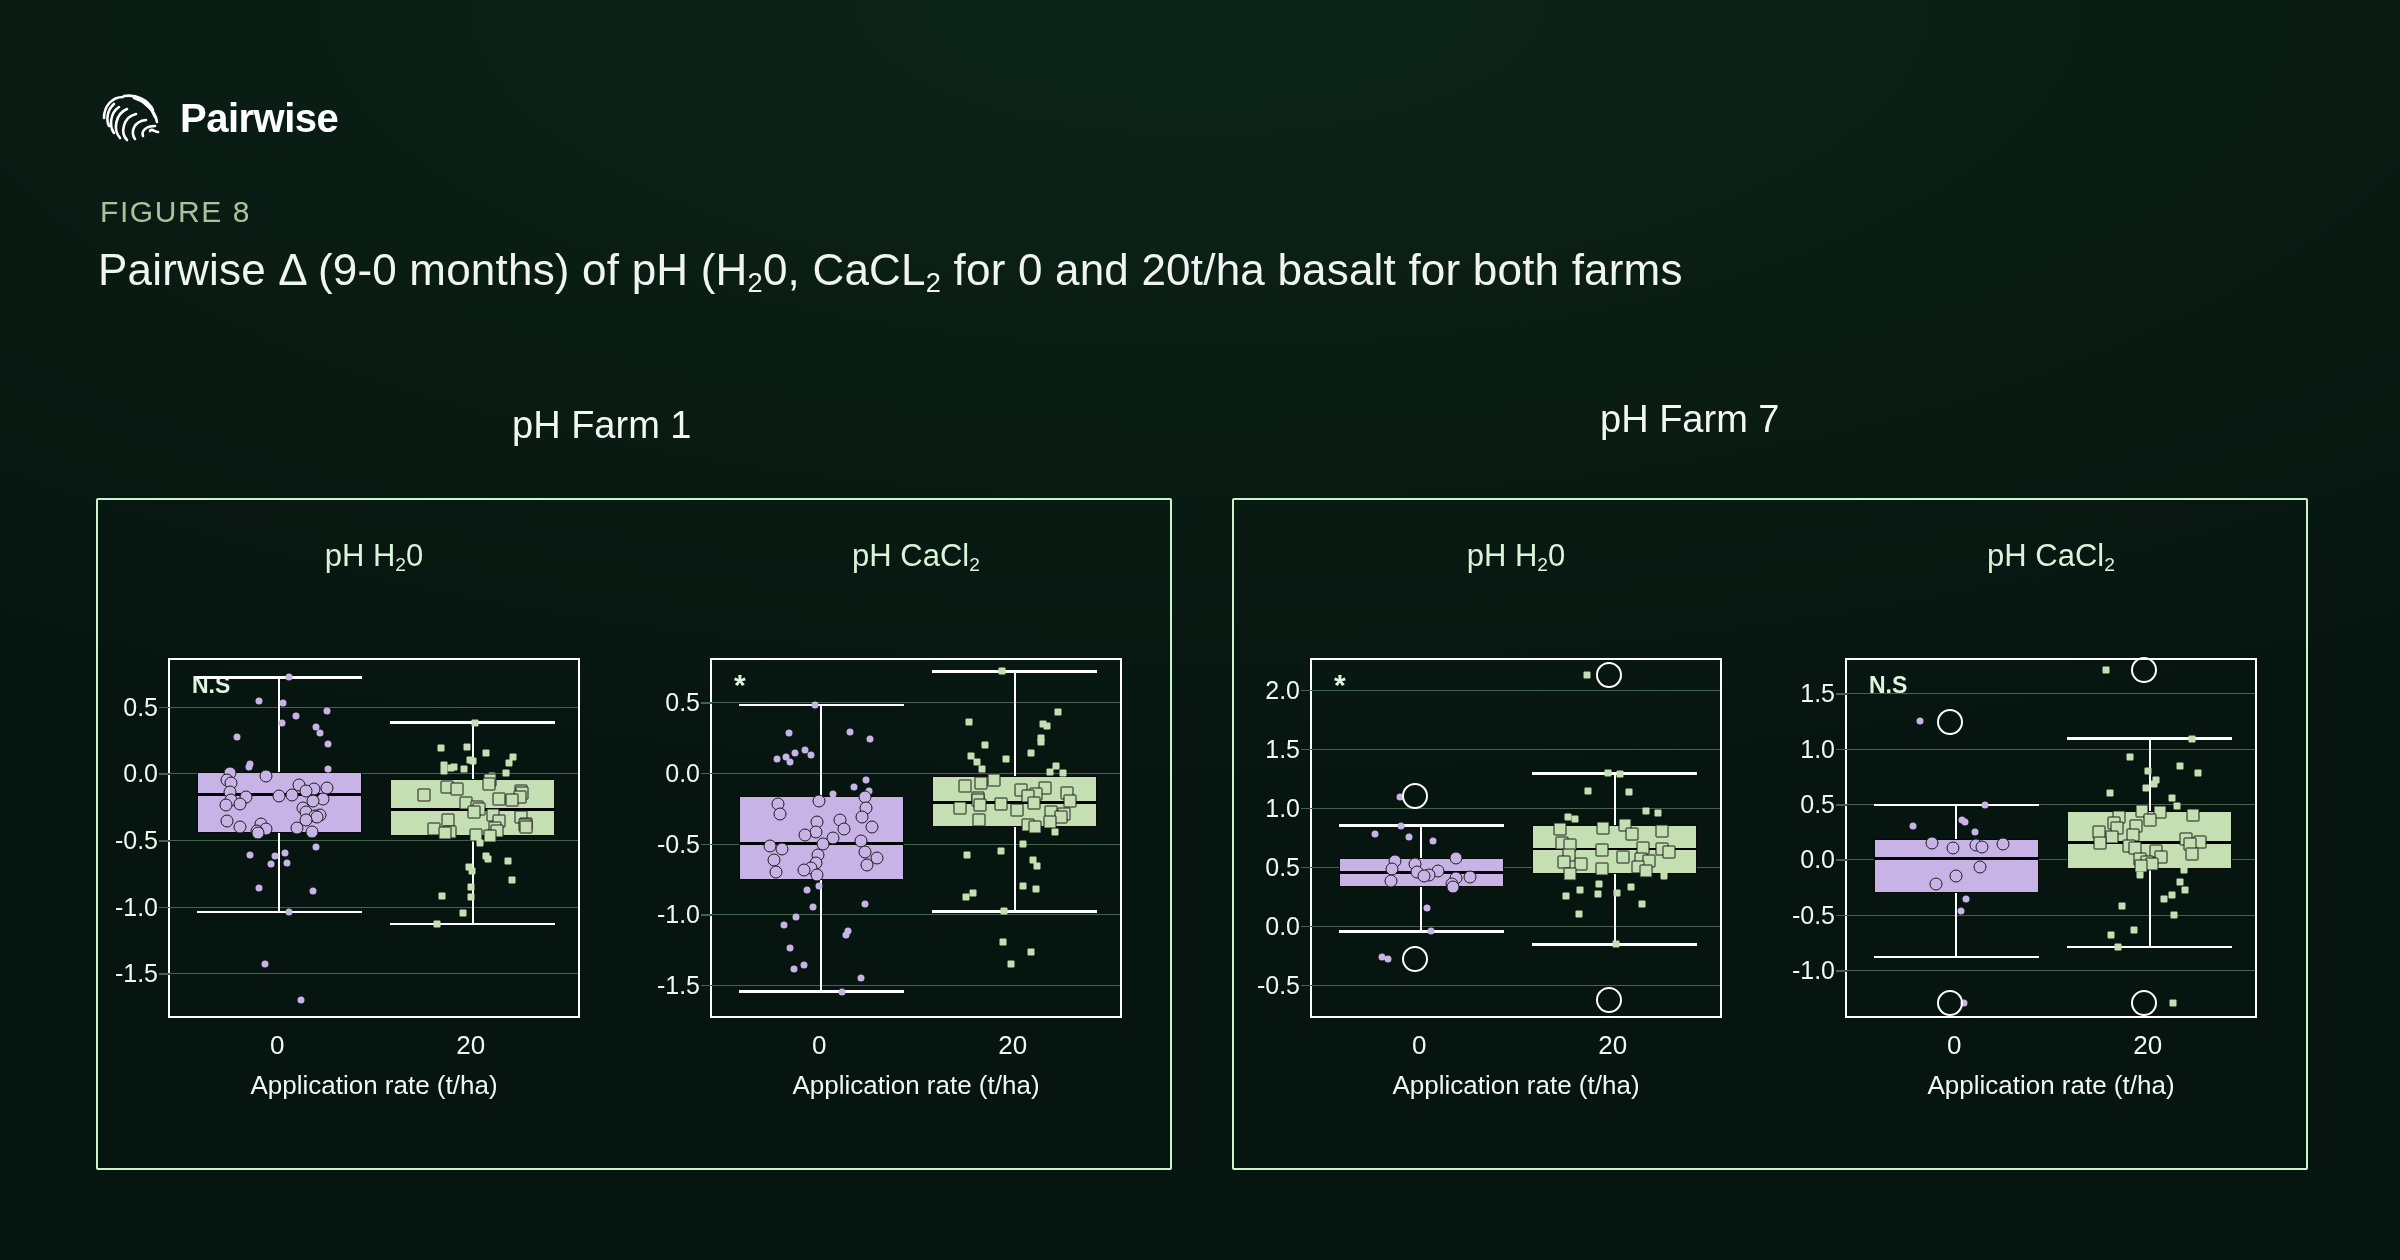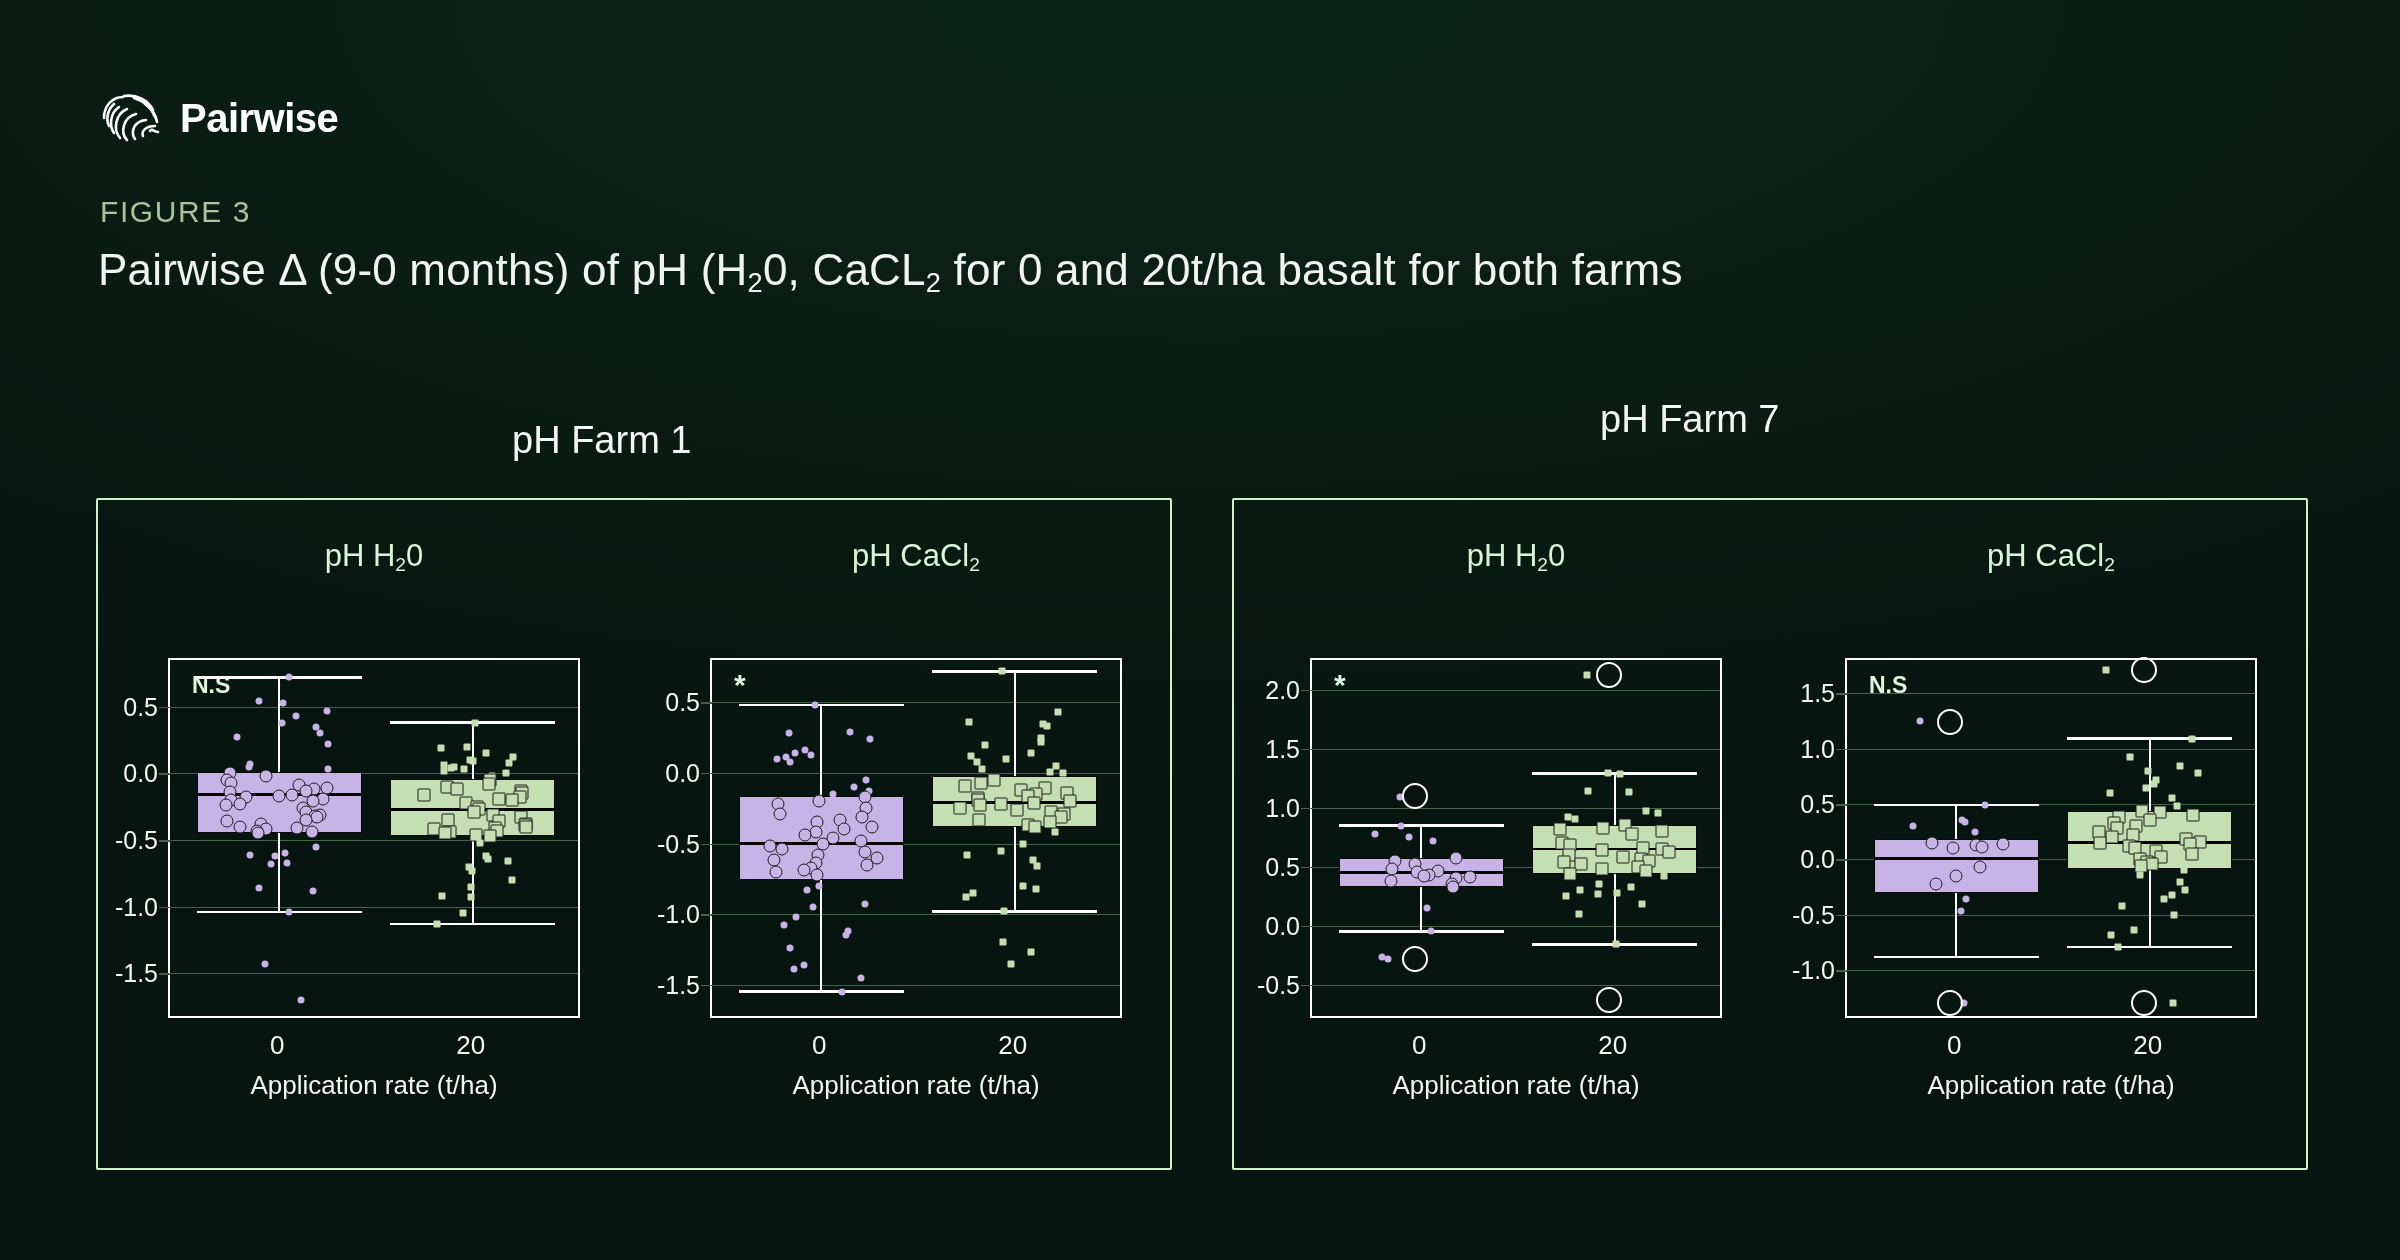--- a/index.html
+++ b/index.html
@@ -67,27 +67,27 @@
       <path d="M45 48 C43 43 48 38 57 38"></path>
       <path d="M52 43 C53 40 57 44 60 44"></path>
       <path d="M26 8 C38 6 50 12 55 22"></path>
       <path d="M36 10 C46 13 54 20 57 29"></path>
       <path d="M47 16 C54 21 58 27 59 34"></path>
     </svg>
   </span>
   <span id="logo-word">Pairwise</span>
 </div>
 
-<div id="figure-label">FIGURE 3</div>
+<div id="figure-label">FIGURE 8</div>
 
 <div id="figure-title">
   <span>Pairwise Δ (9-0 months) of pH (H</span><sub>2</sub><span>0, CaCL</span><sub>2</sub><span> for 0 and 20t/ha basalt for both farms</span>
 </div>
 
-<div id="farm1-title" class="farm-title" style="left: 512px; top: 419px; text-align: center;">pH Farm 1</div>
+<div id="farm1-title" class="farm-title" style="left: 512px; top: 404px; text-align: center;">pH Farm 1</div>
 <div id="farm2-title" class="farm-title" style="left: 1600px; top: 398px;">pH Farm 7</div>
 
 <div id="farm1-box" class="farm-box" style="left: 96px; top: 498px; width: 1072px; height: 668px; border-color: rgb(205, 243, 205);"></div>
 <div id="farm2-box" class="farm-box" style="left: 1232px; top: 498px; width: 1072px; height: 668px; border-color: rgb(205, 243, 205);"></div>
 
 <div id="plots-root">
     <div class="subplot" style="left: 38px; top: 538px; width: 542px;">
       <div class="subplot-title" style="left: 130px; width: 412px;"><span>pH H</span><sub>2</sub><span>0</span></div>
       <div class="axes" style="left: 130px; top: 120px; width: 412px; height: 360px;">
         <div class="gridline" style="top: 46.6667px; background: rgb(68, 99, 76);"></div>

